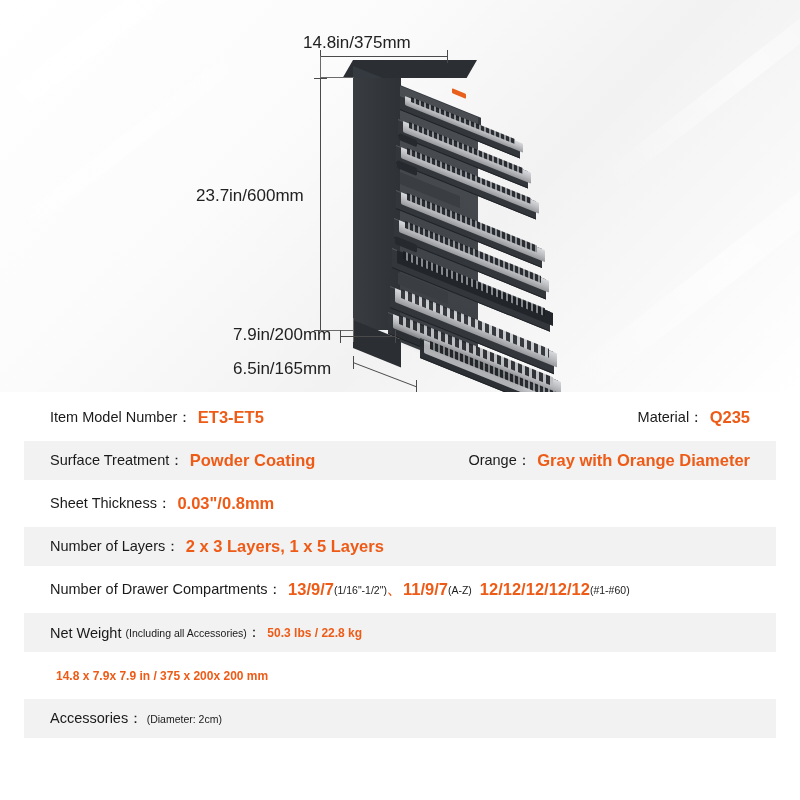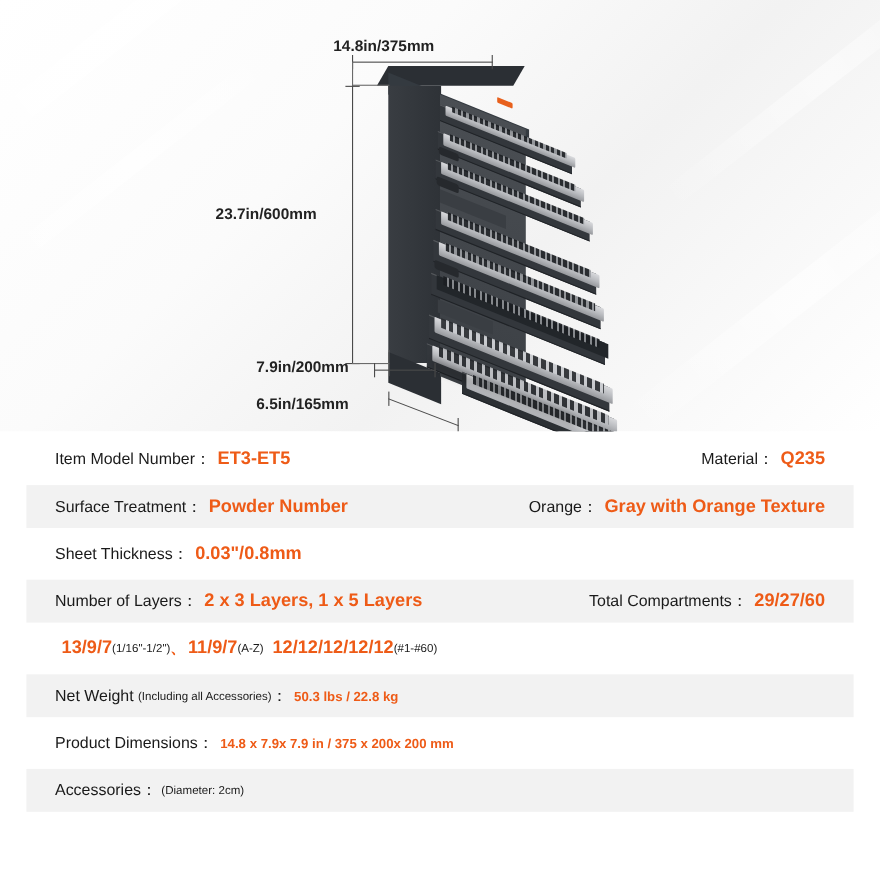--- a/index.html
+++ b/index.html
@@ -78,22 +78,22 @@
     border-radius: 1px;
   }
 
   
   .dimline {
     position: absolute;
     background: #4a4a4a;
   }
   .dimlabel {
     position: absolute;
-    font-size: 14px;
-    font-weight: bold;
+    font-size: 17px;
+    font-weight: normal;
     color: #222;
     white-space: nowrap;
   }
   .tick {
     position: absolute;
     background: #4a4a4a;
   }
 
   
   #spec-table {
@@ -250,60 +250,56 @@
     <span class="lbl">Item Model Number：</span>
     <span class="val">ET3-ET5</span>
     <span class="right-group">
       <span class="lbl">Material：</span>
       <span class="val">Q235</span>
     </span>
   </div>
 
   <div class="spec-row">
     <span class="lbl">Surface Treatment：</span>
-    <span class="val">Powder Number</span>
+    <span class="val">Powder Coating</span>
     <span class="right-group">
       <span class="lbl">Orange：</span>
-      <span class="val">Gray with Orange Texture</span>
+      <span class="val">Gray with Orange Diameter</span>
     </span>
   </div>
 
   <div class="spec-row alt">
     <span class="lbl">Sheet Thickness：</span>
     <span class="val">0.03"/0.8mm</span>
   </div>
 
   <div class="spec-row">
     <span class="lbl">Number of Layers：</span>
     <span class="val">2 x 3 Layers, 1 x 5 Layers</span>
-    <span class="right-group">
-      <span class="lbl">Total Compartments：</span>
-      <span class="val">29/27/60</span>
-    </span>
   </div>
 
   <div class="spec-row alt">
+    <span class="lbl">Number of Drawer Compartments：</span>
     <span class="val">13/9/7</span>
     <span class="sub">(1/16"-1/2")</span>
     <span class="sub-or" style="font-size:14px;">、</span>
     <span class="val" style="margin-left:2px;">11/9/7</span>
     <span class="sub">(A-Z)</span>
     <span class="val" style="margin-left:8px;">12/12/12/12/12</span>
     <span class="sub">(#1-#60)</span>
   </div>
 
   <div class="spec-row">
     <span class="lbl">Net Weight</span>
     <span class="small-note" style="margin-left:4px;">(Including all Accessories)</span>
     <span class="lbl">：</span>
     <span class="val big">50.3 lbs / 22.8 kg</span>
   </div>
 
   <div class="spec-row alt">
-    <span class="lbl">Product Dimensions：</span>
     <span class="val big">14.8 x 7.9x 7.9 in  / 375 x 200x 200 mm</span>
   </div>
 
   <div class="spec-row">
     <span class="lbl">Accessories：</span>
     <span class="sub" style="margin-left:4px;">(Diameter: 2cm)</span>
   </div>
 </div>
 
 </body></html>

